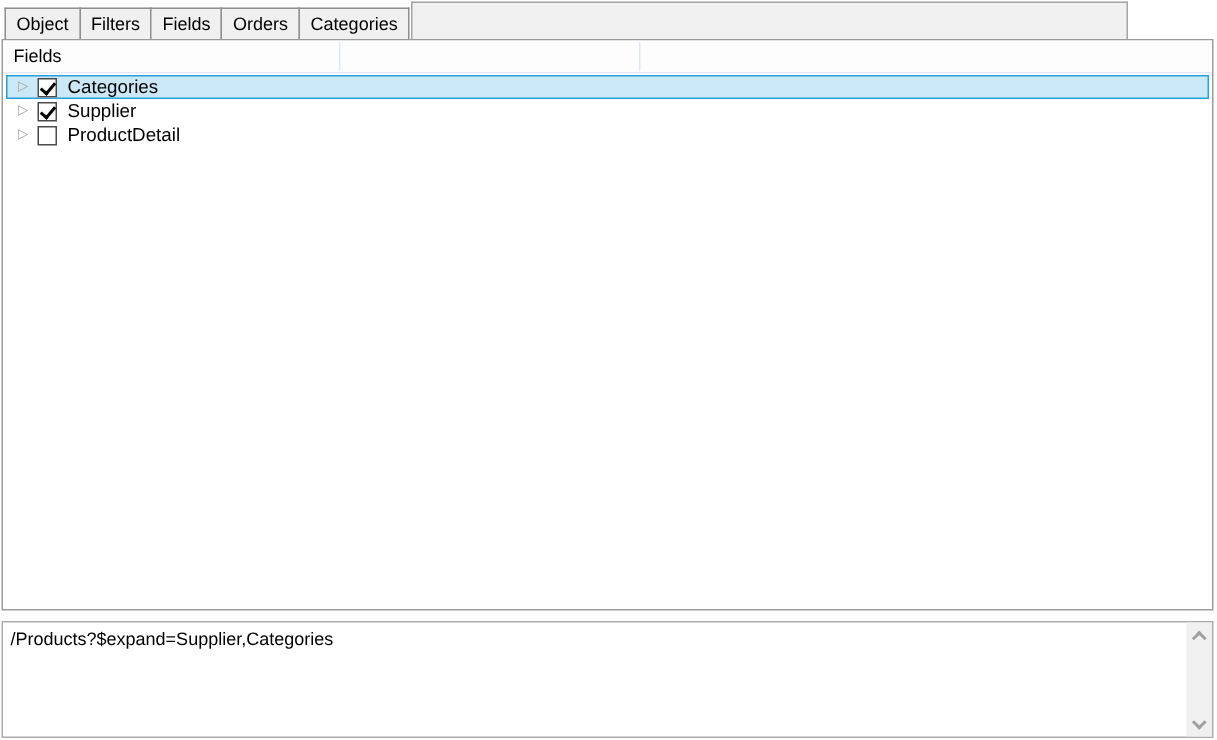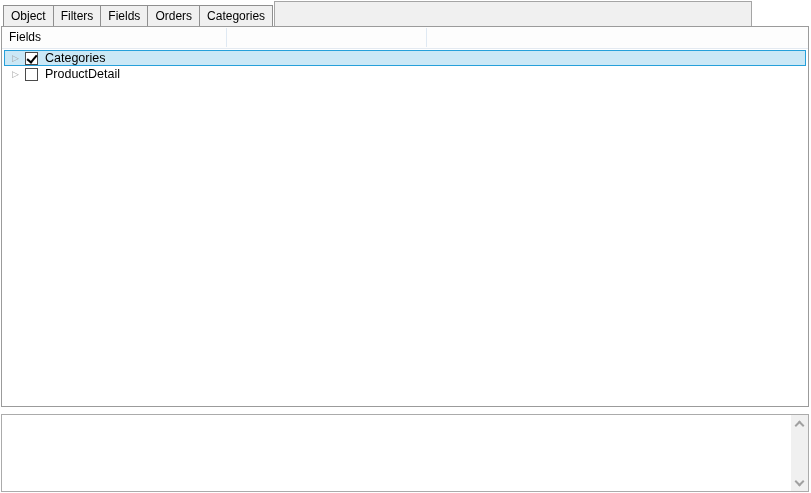--- a/index.html
+++ b/index.html
@@ -108,27 +108,33 @@
   </div>
 
   <div class="rows">
     <div class="row selected">
       <span class="expander"></span>
       <span class="checkbox checked"></span>
       <span class="label">Categories</span>
     </div>
     <div class="row">
       <span class="expander"></span>
+      <span class="checkbox checked"></span>
+      <span class="label">Supplier</span>
+    </div>
+    <div class="row">
+      <span class="expander"></span>
       <span class="checkbox"></span>
       <span class="label">ProductDetail</span>
     </div>
   </div>
 </div>
 
 <div class="query">
+  <div class="query-text">/Products?$expand=Supplier,Categories</div>
   <div class="vscroll">
     <div class="sb-btn up">
       <span class="chev up"></span>
     </div>
     <div class="sb-btn down">
       <span class="chev down"></span>
     </div>
   </div>
 </div>
 

